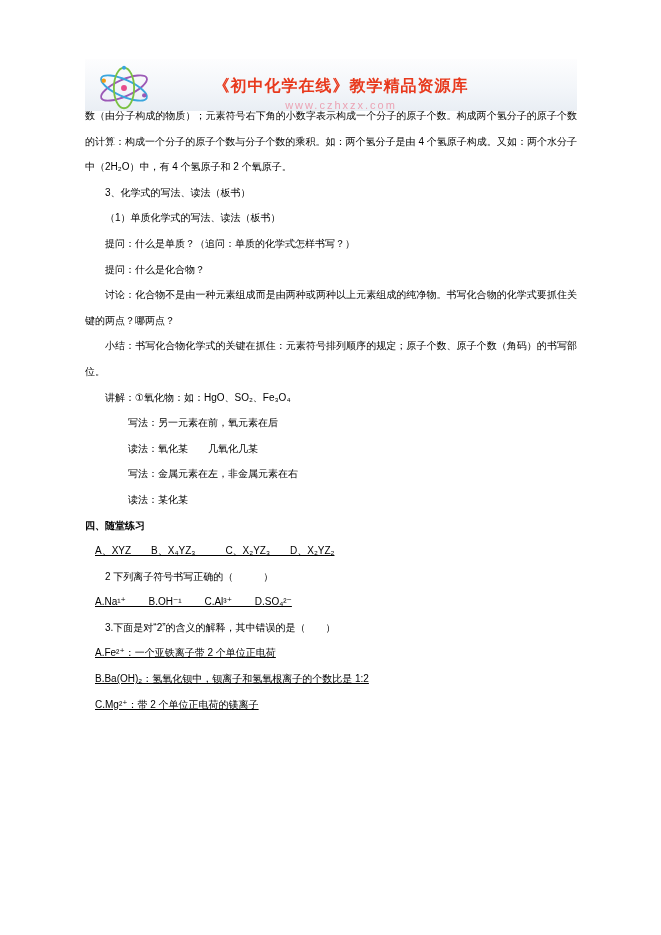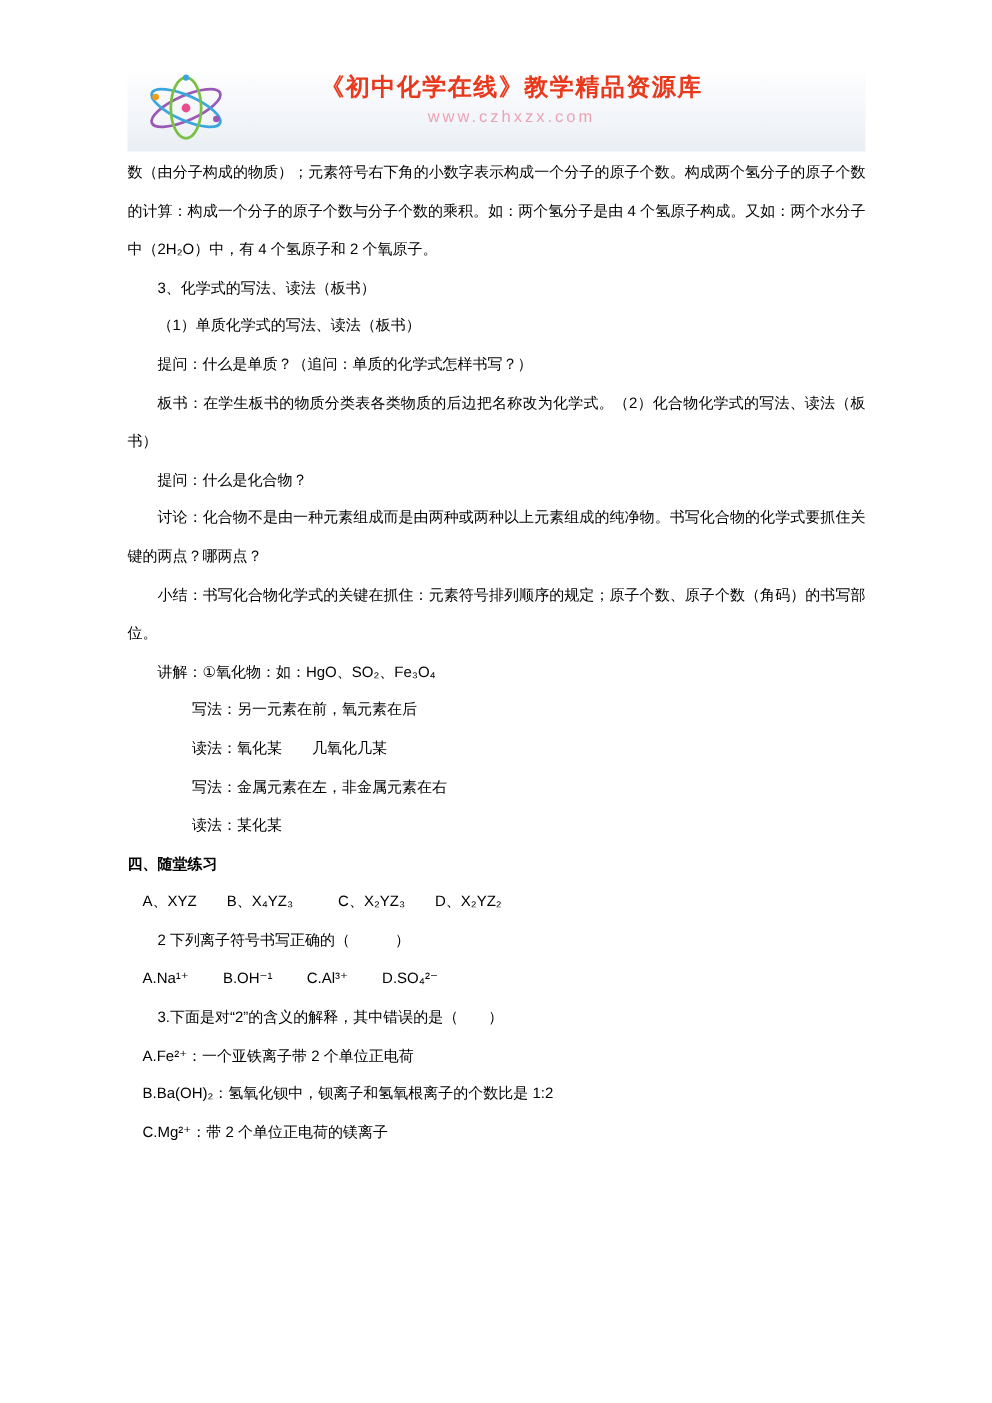--- a/index.html
+++ b/index.html
@@ -7,26 +7,26 @@
     position: relative;
     width: 661px;
     height: 935px;
     background: #ffffff;
     font-family: "Liberation Sans", "DejaVu Sans", sans-serif;
     overflow: hidden;
   }
   .header {
     position: absolute;
     left: 85px;
-    top: 49px;
+    top: 59px;
     width: 492px;
     height: 52px;
     background: linear-gradient(180deg, #fdfdfe 0%, #f2f5f9 60%, #e9eef4 100%);
     display: flex;
-    align-items: flex-start;
+    align-items: flex-end;
   }
   .logo-wrap {
     flex: 0 0 auto;
     margin-left: 10px;
     width: 58px;
     height: 46px;
   }
   .header-text {
     flex: 1 1 auto;
     text-align: center;
@@ -53,21 +53,21 @@
   }
   .para {
     margin: 0;
     font-size: 10px;
     line-height: 25.6px;
     color: #000000;
     text-align: justify;
     word-break: break-all;
   }
   .p-indent2 { text-indent: 2em; }
-  .p-indent1 { text-indent: 1em; }
+  .p-indent1 { text-indent: 1em; text-decoration: underline; }
   .p-block4  { margin-left: 4.3em; }
   .p-bold    { font-weight: bold; }
 </style>
 </head>
 <body>
 
 <div class="page">
 
   <div class="header">
     <div class="logo-wrap">
@@ -85,21 +85,20 @@
       <div class="site-title">《初中化学在线》教学精品资源库</div>
       <div class="site-url">www.czhxzx.com</div>
     </div>
   </div>
 
   <div class="doc-body">
     <p class="para">数（由分子构成的物质）；元素符号右下角的小数字表示构成一个分子的原子个数。构成两个氢分子的原子个数的计算：构成一个分子的原子个数与分子个数的乘积。如：两个氢分子是由 4 个氢原子构成。又如：两个水分子中（2H₂O）中，有 4 个氢原子和 2 个氧原子。</p>
     <p class="para p-indent2">3、化学式的写法、读法（板书）</p>
     <p class="para p-indent2">（1）单质化学式的写法、读法（板书）</p>
     <p class="para p-indent2">提问：什么是单质？（追问：单质的化学式怎样书写？）</p>
-    <p class="para p-indent2">板书：在学生板书的物质分类表各类物质的后边把名称改为化学式。（2）化合物化学式的写法、读法（板书）</p>
     <p class="para p-indent2">提问：什么是化合物？</p>
     <p class="para p-indent2">讨论：化合物不是由一种元素组成而是由两种或两种以上元素组成的纯净物。书写化合物的化学式要抓住关键的两点？哪两点？</p>
     <p class="para p-indent2">小结：书写化合物化学式的关键在抓住：元素符号排列顺序的规定；原子个数、原子个数（角码）的书写部位。</p>
     <p class="para p-indent2">讲解：①氧化物：如：HgO、SO₂、Fe₃O₄</p>
     <p class="para p-block4">写法：另一元素在前，氧元素在后</p>
     <p class="para p-block4">读法：氧化某　　几氧化几某</p>
     <p class="para p-block4">写法：金属元素在左，非金属元素在右</p>
     <p class="para p-block4">读法：某化某</p>
     <p class="para p-bold">四、随堂练习</p>
     <p class="para p-indent1">A、XYZ　　B、X₄YZ₃　　　C、X₂YZ₃　　D、X₂YZ₂</p>

